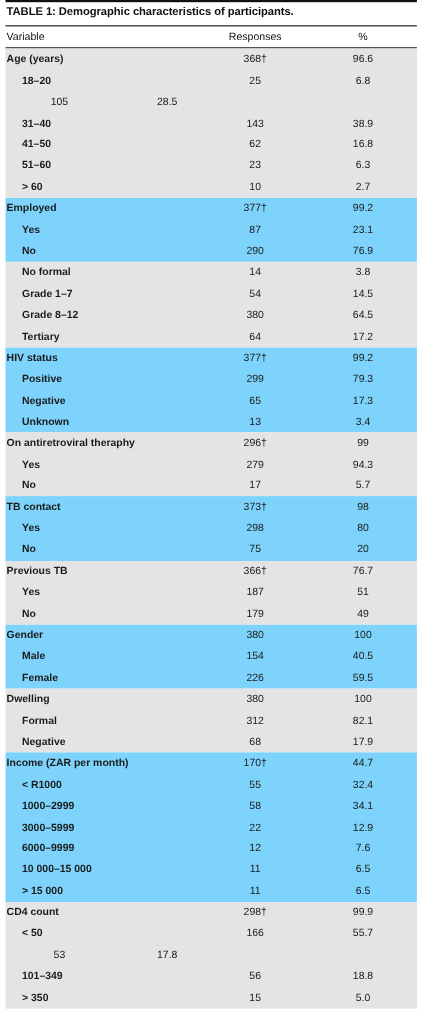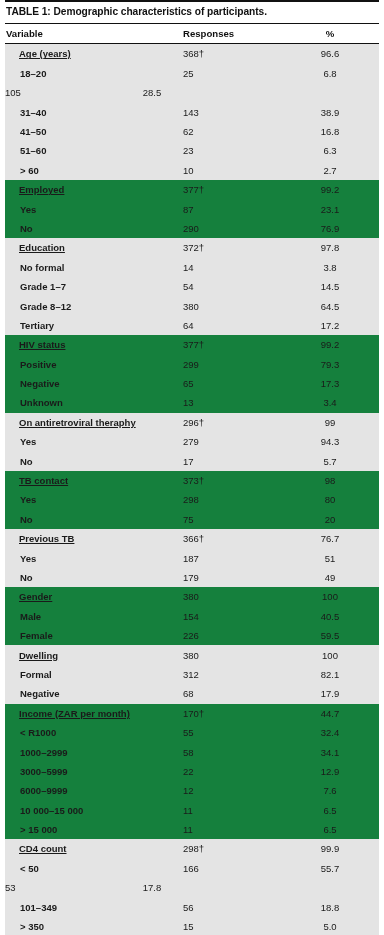--- a/index.html
+++ b/index.html
@@ -21,38 +21,38 @@
   .rule-mid{height:1.5px;background:#111;width:100%;flex:none;}
 
   #table-caption{
     font-size:10.2px;font-weight:bold;color:#111;
     padding:4px 0 4px 1px;line-height:1.25;flex:none;
     letter-spacing:-0.05px;
   }
   #table-header-row{
     display:flex;align-items:center;
     height:19px;flex:none;
-    font-size:9.6px;font-weight:bold;color:#111;
+    font-size:9.6px;font-weight:normal;color:#111;
   }
   .col-var{width:178px;flex:none;padding-left:1px;box-sizing:border-box;}
-  .col-resp{width:98px;flex:none;text-align:left;box-sizing:border-box;}
+  .col-resp{width:98px;flex:none;text-align:center;box-sizing:border-box;}
   .col-pct{width:98px;flex:none;text-align:center;box-sizing:border-box;}
 
   #table-body{flex:none;}
   .group{display:block;}
   .group.shaded{background:#e4e4e4;}
-  .group.plain{background:#15803d;}
+  .group.plain{background:#7dd3fc;}
 
   .row{
     display:flex;align-items:center;
     height:19.4px;
     font-size:9.5px;
     color:#1a1a1a;
   }
-  .row.group-head .col-var{font-weight:bold;padding-left:14px;text-decoration:underline;}
+  .row.group-head .col-var{font-weight:bold;padding-left:1px;}
   .row.sub .col-var{font-weight:bold;padding-left:15px;}
   .row .col-resp,.row .col-pct{font-weight:normal;}
 </style>
 </head>
 <body>
 
 <div id="table-figure">
 
   <div class="rule-top"></div>
 
@@ -116,25 +116,20 @@
           <div class="col-resp">87</div>
           <div class="col-pct">23.1</div>
         </div>
         <div class="row sub">
           <div class="col-var">No</div>
           <div class="col-resp">290</div>
           <div class="col-pct">76.9</div>
         </div>
       </div>
       <div class="group shaded">
-        <div class="row group-head">
-          <div class="col-var">Education</div>
-          <div class="col-resp">372†</div>
-          <div class="col-pct">97.8</div>
-        </div>
         <div class="row sub">
           <div class="col-var">No formal</div>
           <div class="col-resp">14</div>
           <div class="col-pct">3.8</div>
         </div>
         <div class="row sub">
           <div class="col-var">Grade 1–7</div>
           <div class="col-resp">54</div>
           <div class="col-pct">14.5</div>
         </div>

